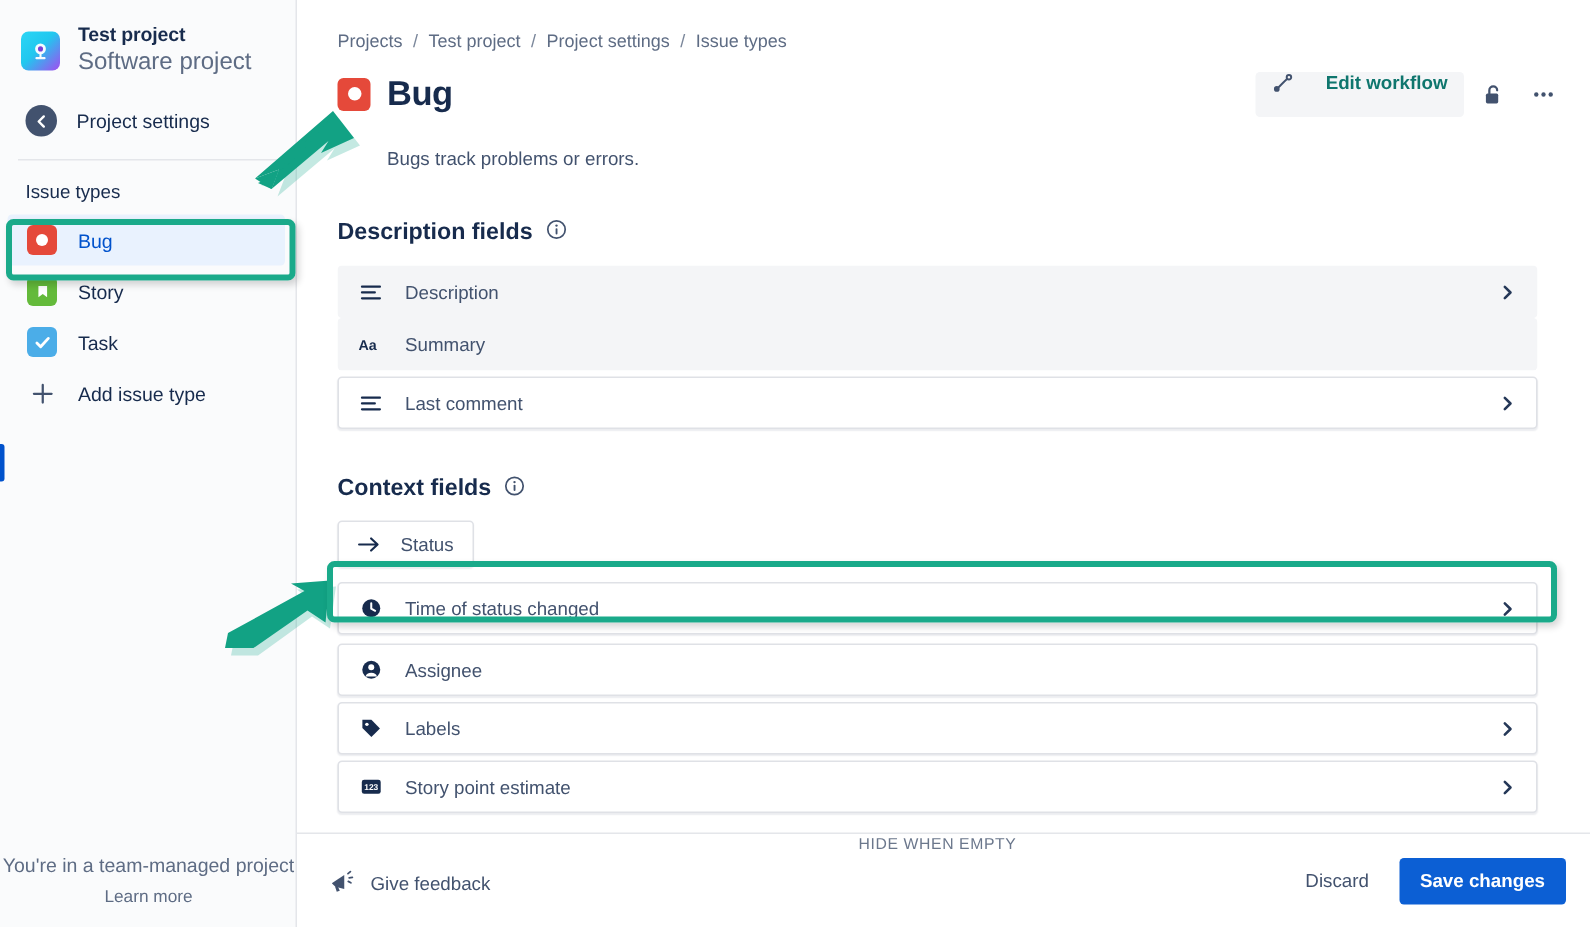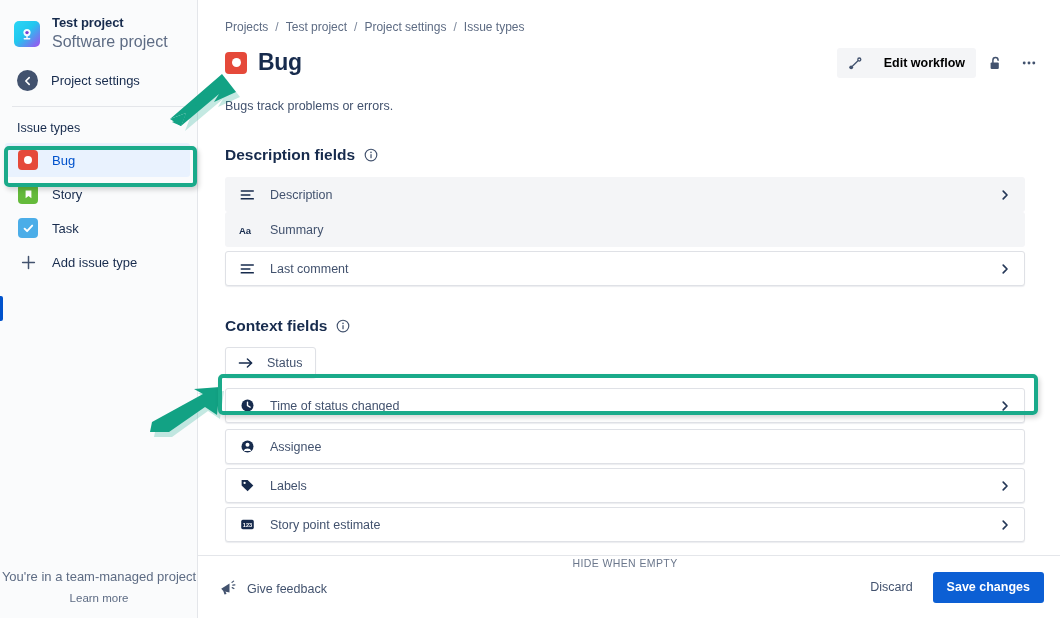--- a/index.html
+++ b/index.html
@@ -91,32 +91,32 @@
   .breadcrumb .sep { color:#7a869a; }
 
   .title-row { display:flex; align-items:center; margin-top: 15px; position: relative; }
   .title-icon { width:22px; height:22px; border-radius:4px; background:#e5493a;
      display:flex; align-items:center; justify-content:center; flex:0 0 22px; }
   .title-icon .dot { width: 9px; height:9px; border-radius:50%; background:#fff; }
   .page-title { font-size: 23px; font-weight: 700; color:#172b4d; margin-left: 11px; letter-spacing: -0.3px; }
 
   .header-actions { position:absolute; right: 16px; top: 48px; display:flex; align-items:center; gap: 4px; }
   .btn-subtle {
-    display:flex; align-items:center; gap: 21px;
+    display:flex; gap: 21px;
     background:#f4f5f7; border:none; border-radius:3px;
     height: 30px; padding: 0 11px;
-    font-size: 12.5px; font-weight: 700; color:#000000;
+    font-size: 12.5px; font-weight: 700; color:#0f766e;
     font-family: "Liberation Sans", sans-serif; cursor: pointer;
   }
   .icon-btn { width: 30px; height:30px; border:none; background:transparent; border-radius:3px;
      display:flex; align-items:center; justify-content:center; cursor:pointer; color:#42526e; }
 
-  .subtitle { font-size: 12.5px; color:#42526e; margin-top: 23px; }
-
-  .section-title-row { display:flex; align-items:center; gap:9px; margin-top: 33px; }
+  .subtitle { font-size: 12.5px; color:#42526e; margin-top: 23px; margin-left: 33px; }
+
+  .section-title-row { display:flex; gap:9px; margin-top: 33px; }
   .section-title { font-size: 15.5px; font-weight:700; color:#172b4d; }
   .info-i { width:14px; height:14px; color:#42526e; display:flex; }
 
   .field-list { margin-top: 13px; width: 800px; }
   .field-row {
     display:flex; align-items:center;
     height: 35px;
     background:#f4f5f7;
     border: 1px solid transparent;
     border-radius: 3px;

